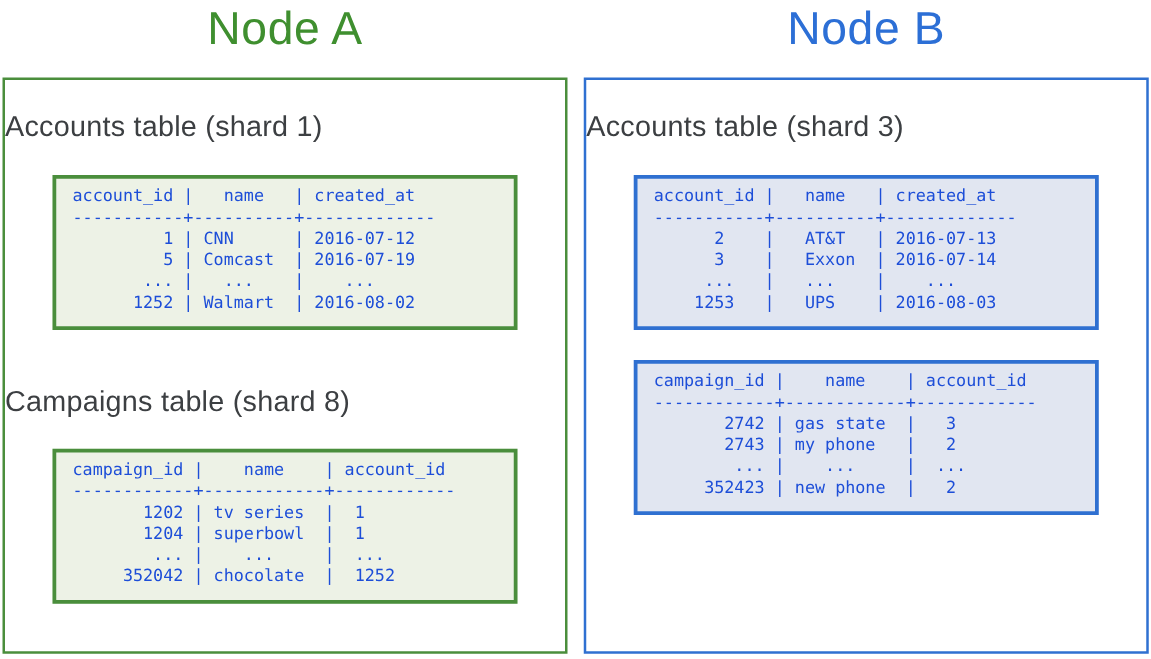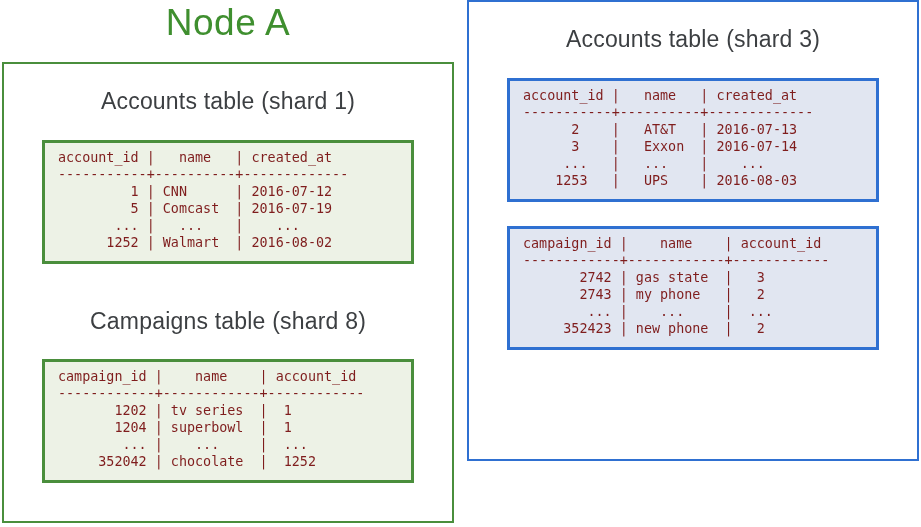--- a/index.html
+++ b/index.html
@@ -36,41 +36,41 @@
   }
   .node-box {
     box-sizing: border-box;
     width: 452px;
     height: 461px;
     border: 2px solid var(--accent, #888);
     background: #ffffff;
   }
   .table-caption {
     margin: 24px 0 0 0;
-    text-align: center;
+    text-align: left;
     font-size: 23px;
     font-weight: 400;
     color: #3c3f42;
     letter-spacing: 0.2px;
   }
   .table-caption.second {
     margin-top: 44px;
   }
   .ascii-table {
     box-sizing: border-box;
     display: block;
     width: 372px;
     margin: 25px auto 0 auto;
     border: 3px solid var(--accent, #888);
     background: var(--fill, #f4f4f4);
     padding: 6px 12px 10px 13px;
     font-family: "DejaVu Sans Mono", monospace;
     font-size: 13.4px;
     line-height: 17px;
-    color: #7f1d1d;
+    color: #1d4ed8;
     white-space: pre;
     overflow: hidden;
   }
   .ascii-table.second {
     margin-top: 24px;
   }
 </style>
 </head>
 <body>
 
@@ -90,20 +90,21 @@
       <pre class="ascii-table second">campaign_id |    name    | account_id
 ------------+------------+------------
        1202 | tv series  |  1
        1204 | superbowl  |  1
         ... |    ...     |  ...
      352042 | chocolate  |  1252</pre>
     </div>
   </div>
 
   <div class="node" style="--accent: #2f70d1; --fill: #e1e6f1; --title-color: #2c6fd6;">
+    <h1 class="node-title">Node B</h1>
     <div class="node-box">
       <h2 class="table-caption">Accounts table (shard 3)</h2>
       <pre class="ascii-table">account_id |   name   | created_at
 -----------+----------+-------------
       2    |   AT&amp;T   | 2016-07-13
       3    |   Exxon  | 2016-07-14
      ...   |   ...    |    ...
     1253   |   UPS    | 2016-08-03</pre>
       <pre class="ascii-table second">campaign_id |    name    | account_id
 ------------+------------+------------

